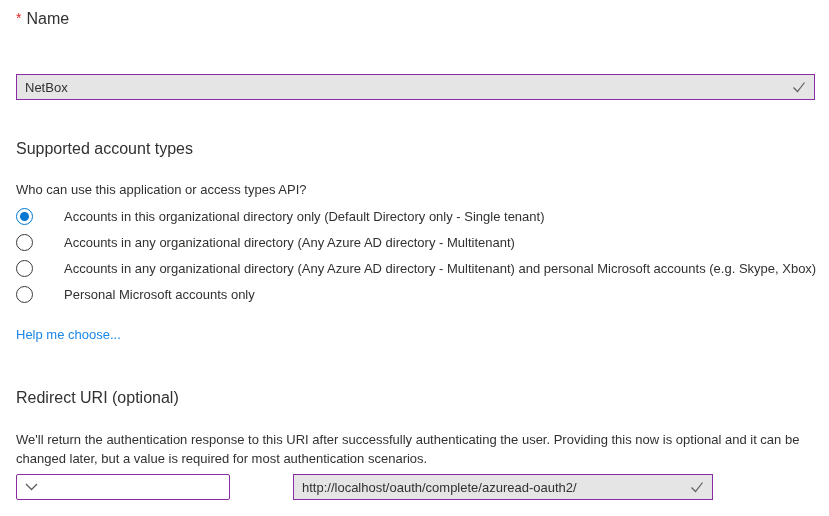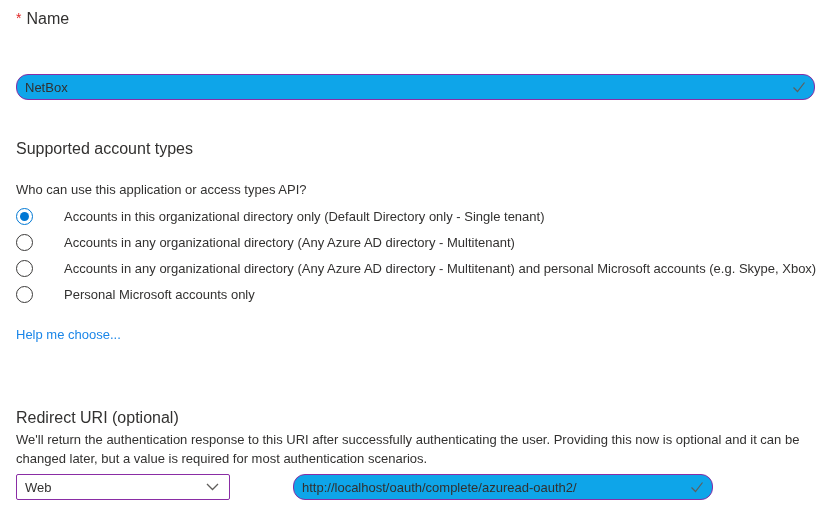--- a/index.html
+++ b/index.html
@@ -6,23 +6,23 @@
   body{font-family:"Liberation Sans","DejaVu Sans",sans-serif;color:#323130;}
   .canvas{position:relative;width:829px;height:516px;background:#ffffff;overflow:hidden;}
 
   .section-title{position:absolute;left:16px;font-size:16px;font-weight:400;color:#323130;margin:0;}
   .body-text{position:absolute;left:16px;font-size:13px;color:#323130;margin:0;line-height:19px;}
 
   .name-header{top:10px;display:flex;align-items:baseline;gap:5px;}
   .required{color:#e02424;font-size:14px;font-weight:400;position:relative;top:-1px;}
 
   .input-wrap{position:absolute;box-sizing:border-box;}
-  .txt-input{box-sizing:border-box;width:100%;height:100%;border:1px solid #8A2DA5;border-radius:12px;
+  .txt-input{box-sizing:border-box;width:100%;height:100%;border:1px solid #8A2DA5;border-radius:0;
     font-family:"Liberation Sans","DejaVu Sans",sans-serif;font-size:13px;color:#323130;
-    padding:0 28px 0 8px;outline:none;background:#0ea5e9;}
+    padding:0 28px 0 8px;outline:none;background:#e5e5e5;}
   .trailing-icon{position:absolute;right:9px;top:50%;transform:translateY(-50%);display:flex;align-items:center;}
 
   #name-input-wrap{left:16px;top:74px;width:799px;height:26px;}
 
   .radio-group{position:absolute;left:16px;top:203px;}
   .radio-row{display:flex;align-items:center;height:26px;cursor:pointer;gap:20px;}
   .radio{width:17px;height:17px;border:1px solid #3b3a39;border-radius:50%;box-sizing:border-box;
     position:relative;background:#fff;flex:0 0 auto;}
   .radio.selected{border:1.5px solid #0078d4;}
   .radio.selected::after{content:"";position:absolute;inset:3px;border-radius:50%;background:#0078d4;}
@@ -75,25 +75,24 @@
       <span class="radio-label">Accounts in any organizational directory (Any Azure AD directory - Multitenant) and personal Microsoft accounts (e.g. Skype, Xbox)</span>
     </div>
     <div class="radio-row">
       <span class="radio"></span>
       <span class="radio-label">Personal Microsoft accounts only</span>
     </div>
   </div>
 
   <a class="link">Help me choose...</a>
 
-  <h2 class="section-title" style="top:409px;">Redirect URI (optional)</h2>
+  <h2 class="section-title" style="top:389px;">Redirect URI (optional)</h2>
   <p class="body-text" style="top:402px;width:800px;margin-top:28px;">We'll return the authentication response to this URI after successfully authenticating the user. Providing this now is optional and it can be changed later, but a value is required for most authentication scenarios.</p>
 
   <div class="select-box">
-    <span class="select-value">Web</span>
     <span>
       <svg width="13" height="8" viewBox="0 0 13 8">
           <polyline points="1,1 6.5,6.5 12,1" fill="none" stroke="#605e5c" stroke-width="1.3"></polyline>
         </svg>
     </span>
   </div>
 
   <div class="input-wrap" id="uri-input-wrap">
     <input class="txt-input" type="text" value="http://localhost/oauth/complete/azuread-oauth2/" style="">
     <span class="trailing-icon">

